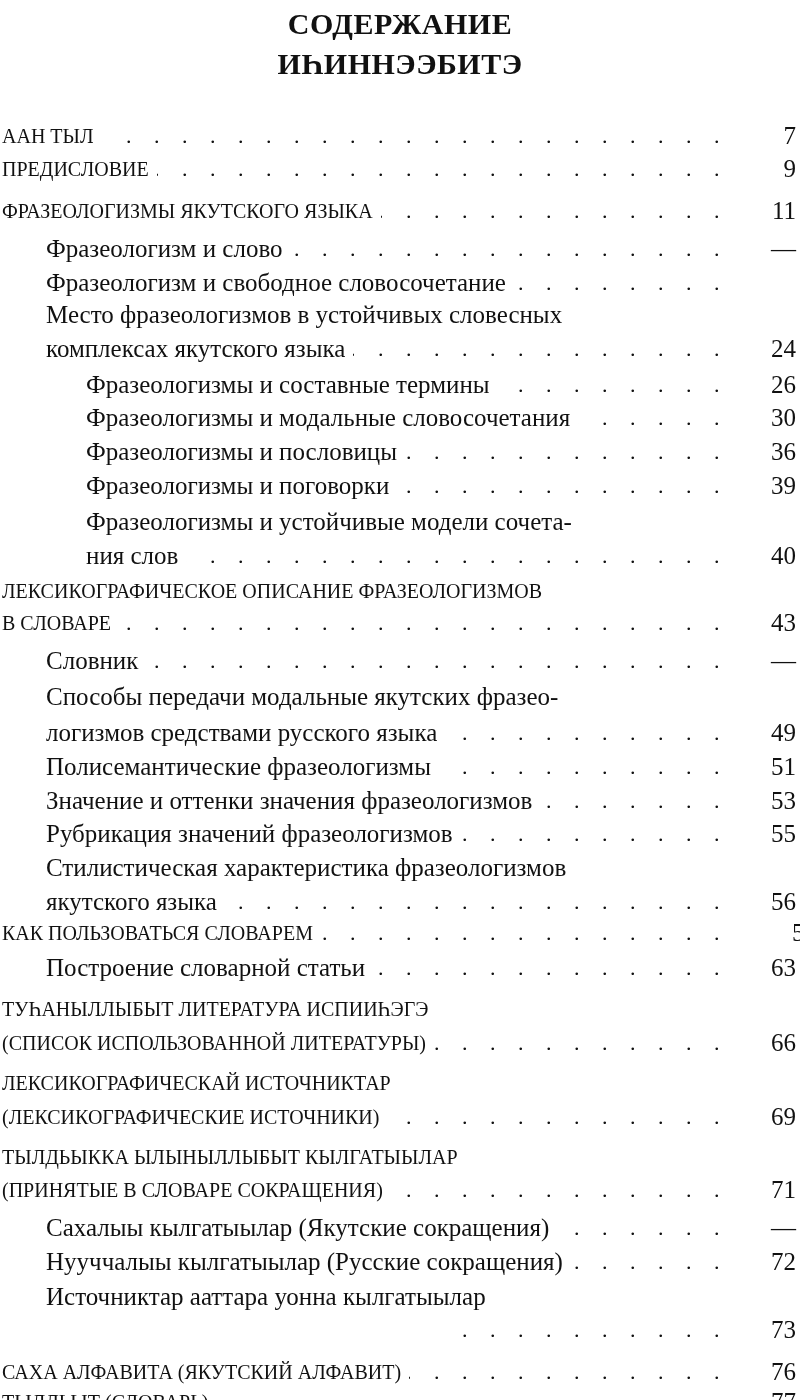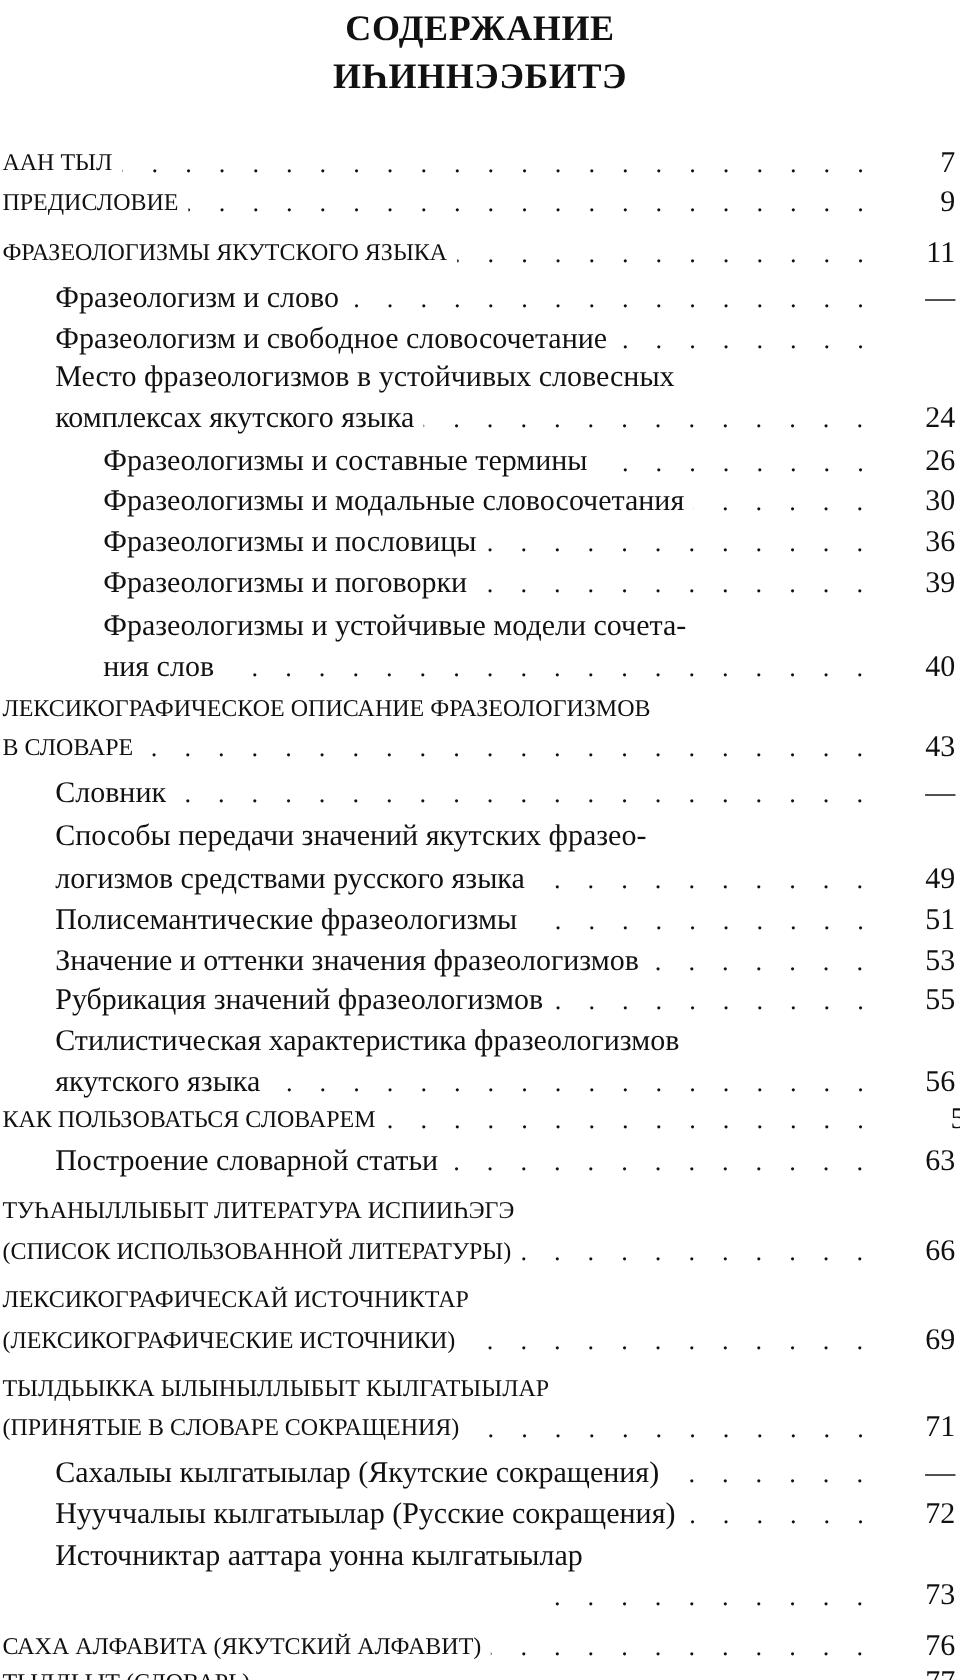--- a/index.html
+++ b/index.html
@@ -183,21 +183,21 @@
       </div>
       <div class="entry lvl1">
         <div class="line" style="top: 644px;">
           <span class="text" style="left: 46px;">Словник</span>
           <span class="dots" style="left: 146.359px; width: 581.641px;">. . . . . . . . . . . . . . . . . . . . . . . . . . . . . . . . . . . . . . . . . . . . . . . . . . . . . . . . . . . . </span>
           <span class="page-num">—</span>
         </div>
       </div>
       <div class="entry lvl1">
         <div class="line" style="top: 680px;">
-          <span class="text" style="left: 46px;">Способы передачи значений якутских фразео-</span>
+          <span class="text" style="left: 46px;">Способы передачи модальные якутских фразео-</span>
         </div>
         <div class="line" style="top: 716px;">
           <span class="text" style="left: 46px;">логизмов средствами русского языка</span>
           <span class="dots" style="left: 445.297px; width: 282.703px;">. . . . . . . . . . . . . . . . . . . . . . . . . . . . . . . . . . . . . . . . . . . . . . . . . . . . . . . . . . . . </span>
           <span class="page-num">49</span>
         </div>
       </div>
       <div class="entry lvl1">
         <div class="line" style="top: 750px;">
           <span class="text" style="left: 46px;">Полисемантические фразеологизмы</span>

